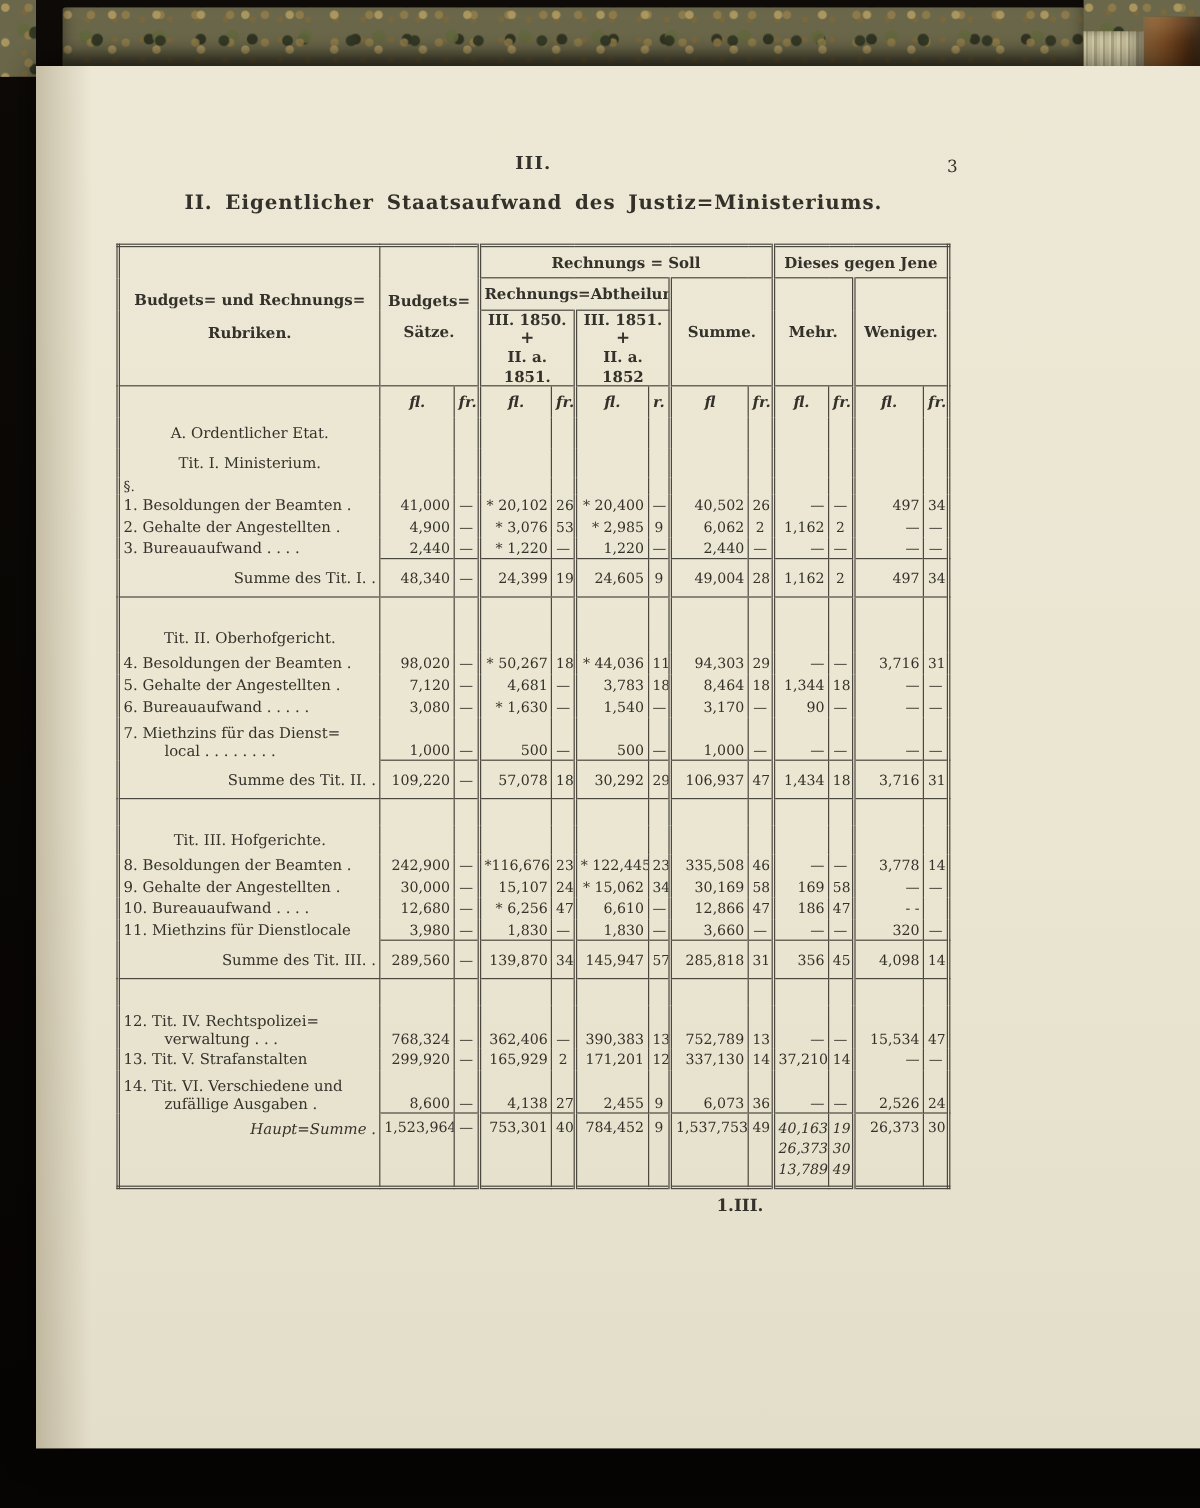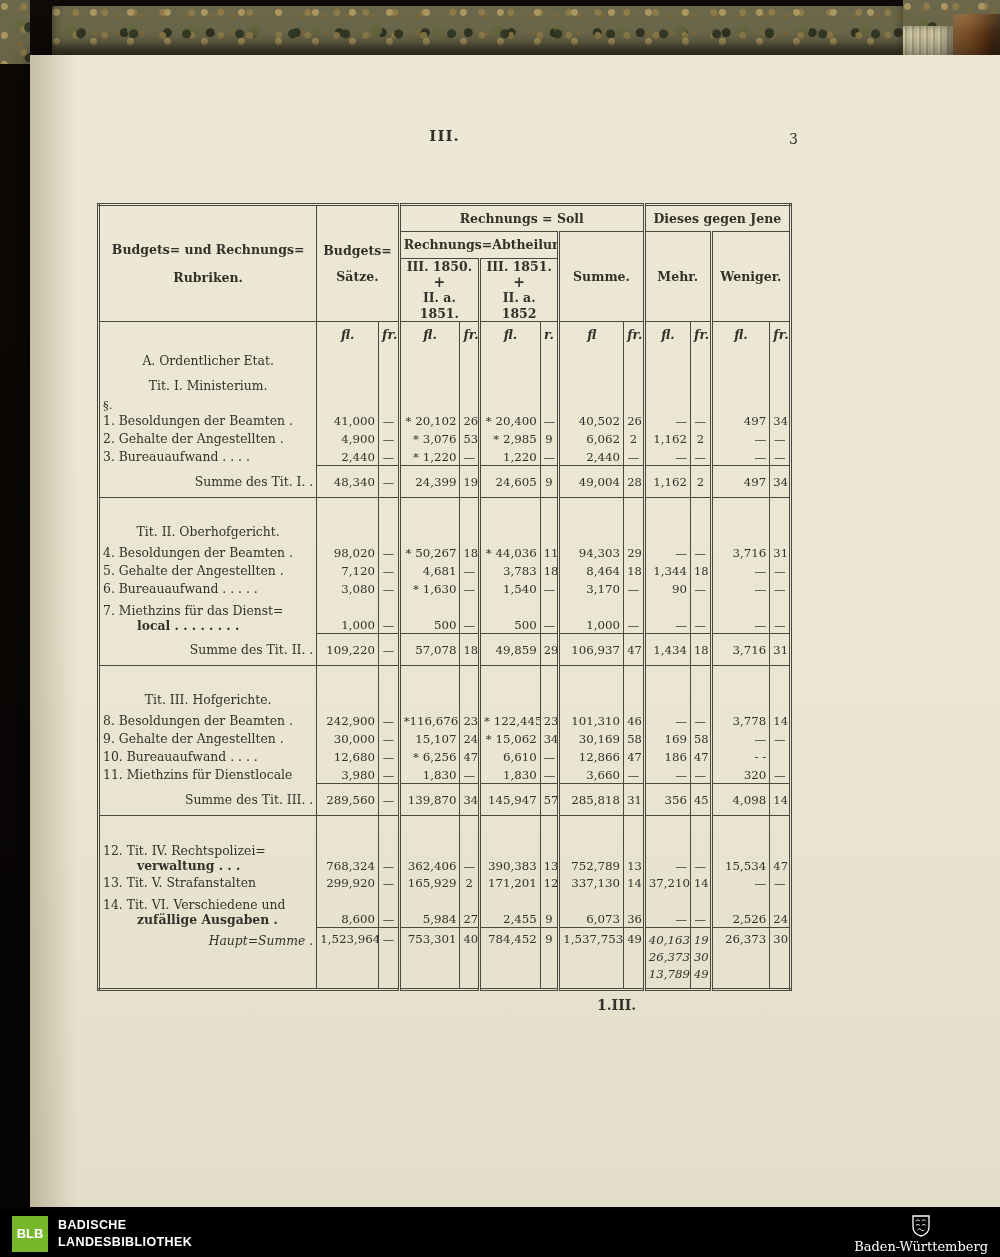--- a/index.html
+++ b/index.html
@@ -63,21 +63,21 @@
     font-size:11px; height:26px; text-align:center; }
 
   .row-section td { height:26px; }
   .row-heading td { height:24px; }
   .lab-section,.lab-heading { text-align:center; font-weight:bold; }
   .row-plain td { height:13px; }
   .lab-plain { padding-left:26px; font-size:11.5px; }
   .row-data td { height:18px; }
   .lab-data,.lab-data2 { padding-left:5px; white-space:nowrap; }
   .row-data2 td { height:36px; vertical-align:bottom; padding-bottom:1px; }
-  .lab-data2 div+div { padding-left:34px;font-weight:bold; }
+  .lab-data2 div+div { padding-left:34px; }
   .row-sum td { height:32px; }
   .lab-sum,.lab-haupt { text-align:right; padding-right:18px; }
   .sumcell { border-top:1px solid var(--line); }
   .rule-below td { border-bottom:1px solid var(--line); }
   .row-spacer td { height:22px; }
   .row-haupt td { height:62px; vertical-align:top; padding-top:4px; }
   .row-haupt td div { line-height:1.45;font-style:italic; }
 
   .sig-mark { margin-top:6px; padding-left:500px; font-weight:bold; font-size:14px; }
 
@@ -98,20 +98,21 @@
   <div class="top-edge marble"></div>
   <div class="left-corner marble"></div>
   <div class="tr-corner marble"></div>
   <div class="page-edges"></div>
   <div class="leather"></div>
 
   <div class="page">
     <div class="content">
       <div class="sheet-mark">III.</div>
       <div class="page-number">3</div>
+      <div class="doc-title">II. Eigentlicher Staatsaufwand des Justiz=Ministeriums.</div>
 
       <table class="etat">
         <colgroup>
           <col style="width:212px">
           <col style="width:60px">
             <col style="width:20px">
           <col style="width:59px">
             <col style="width:19px">
           <col style="width:59px">
             <col style="width:18px">
@@ -393,21 +394,21 @@
               <td class="c-fr v">—</td>
             </tr>
             <tr class="row-sum rule-below">
               <td class="c-label lab-sum">
                 <div>Summe des Tit. II.  .</div>
               </td>
               <td class="c-fl v sumcell">109,220</td>
               <td class="c-fr v sumcell">—</td>
               <td class="c-fl g sumcell">57,078</td>
               <td class="c-fr v sumcell">18</td>
-              <td class="c-fl g sumcell">49,859</td>
+              <td class="c-fl g sumcell">30,292</td>
               <td class="c-fr v sumcell">29</td>
               <td class="c-fl g sumcell">106,937</td>
               <td class="c-fr v sumcell">47</td>
               <td class="c-fl g sumcell">1,434</td>
               <td class="c-fr v sumcell">18</td>
               <td class="c-fl g sumcell">3,716</td>
               <td class="c-fr v sumcell">31</td>
             </tr>
             <tr class="row-spacer">
               <td class="c-label lab-spacer">
@@ -446,21 +447,21 @@
             <tr class="row-data">
               <td class="c-label lab-data">
                 <div>8. Besoldungen der Beamten  .</div>
               </td>
               <td class="c-fl v">242,900</td>
               <td class="c-fr v">—</td>
               <td class="c-fl g">*116,676</td>
               <td class="c-fr v">23</td>
               <td class="c-fl g">* 122,445</td>
               <td class="c-fr v">23</td>
-              <td class="c-fl g">101,310</td>
+              <td class="c-fl g">335,508</td>
               <td class="c-fr v">46</td>
               <td class="c-fl g">—</td>
               <td class="c-fr v">—</td>
               <td class="c-fl g">3,778</td>
               <td class="c-fr v">14</td>
             </tr>
             <tr class="row-data">
               <td class="c-label lab-data">
                 <div>9. Gehalte der Angestellten  .</div>
               </td>
@@ -580,21 +581,21 @@
               <td class="c-fl g">—</td>
               <td class="c-fr v">—</td>
             </tr>
             <tr class="row-data2">
               <td class="c-label lab-data2">
                 <div>14. Tit. VI. Verschiedene und</div>
                 <div>zufällige Ausgaben  .</div>
               </td>
               <td class="c-fl v">8,600</td>
               <td class="c-fr v">—</td>
-              <td class="c-fl g">5,984</td>
+              <td class="c-fl g">4,138</td>
               <td class="c-fr v">27</td>
               <td class="c-fl g">2,455</td>
               <td class="c-fr v">9</td>
               <td class="c-fl g">6,073</td>
               <td class="c-fr v">36</td>
               <td class="c-fl g">—</td>
               <td class="c-fr v">—</td>
               <td class="c-fl g">2,526</td>
               <td class="c-fr v">24</td>
             </tr>
@@ -623,31 +624,13 @@
               <td class="c-fl g sumcell">26,373</td>
               <td class="c-fr v sumcell">30</td>
             </tr>
           </tbody>
       </table>
 
       <div class="sig-mark">1.III.</div>
     </div>
   </div>
 
-  <footer class="footer">
-    <div class="blb-badge">
-      <span>BLB</span>
-    </div>
-    <div class="lib-name">
-      <div>BADISCHE</div>
-      <div>LANDESBIBLIOTHEK</div>
-    </div>
-    <div class="bw">
-      <svg width="24" height="24" viewBox="0 0 24 24" aria-hidden="true">
-        <path d="M4 2h16v11c0 5-4 8-8 9-4-1-8-4-8-9z" fill="none" stroke="#ffffff" stroke-width="1.3"></path>
-        <path d="M7 7c1.2-1.4 2.6-1.4 3.8 0M12.8 7c1.2-1.4 2.6-1.4 3.8 0" stroke="#ffffff" stroke-width="1" fill="none"></path>
-        <path d="M7 11.5c1.2-1.4 2.6-1.4 3.8 0M12.8 11.5c1.2-1.4 2.6-1.4 3.8 0" stroke="#ffffff" stroke-width="1" fill="none"></path>
-        <path d="M8.5 16c1.2-1.4 2.6-1.4 3.8 0 1.1 1.2 2.2.6 3-0" stroke="#ffffff" stroke-width="1" fill="none"></path>
-      </svg>
-      <div class="bw-label">Baden-Württemberg</div>
-    </div>
-  </footer>
 </div>
 
 </body></html>

